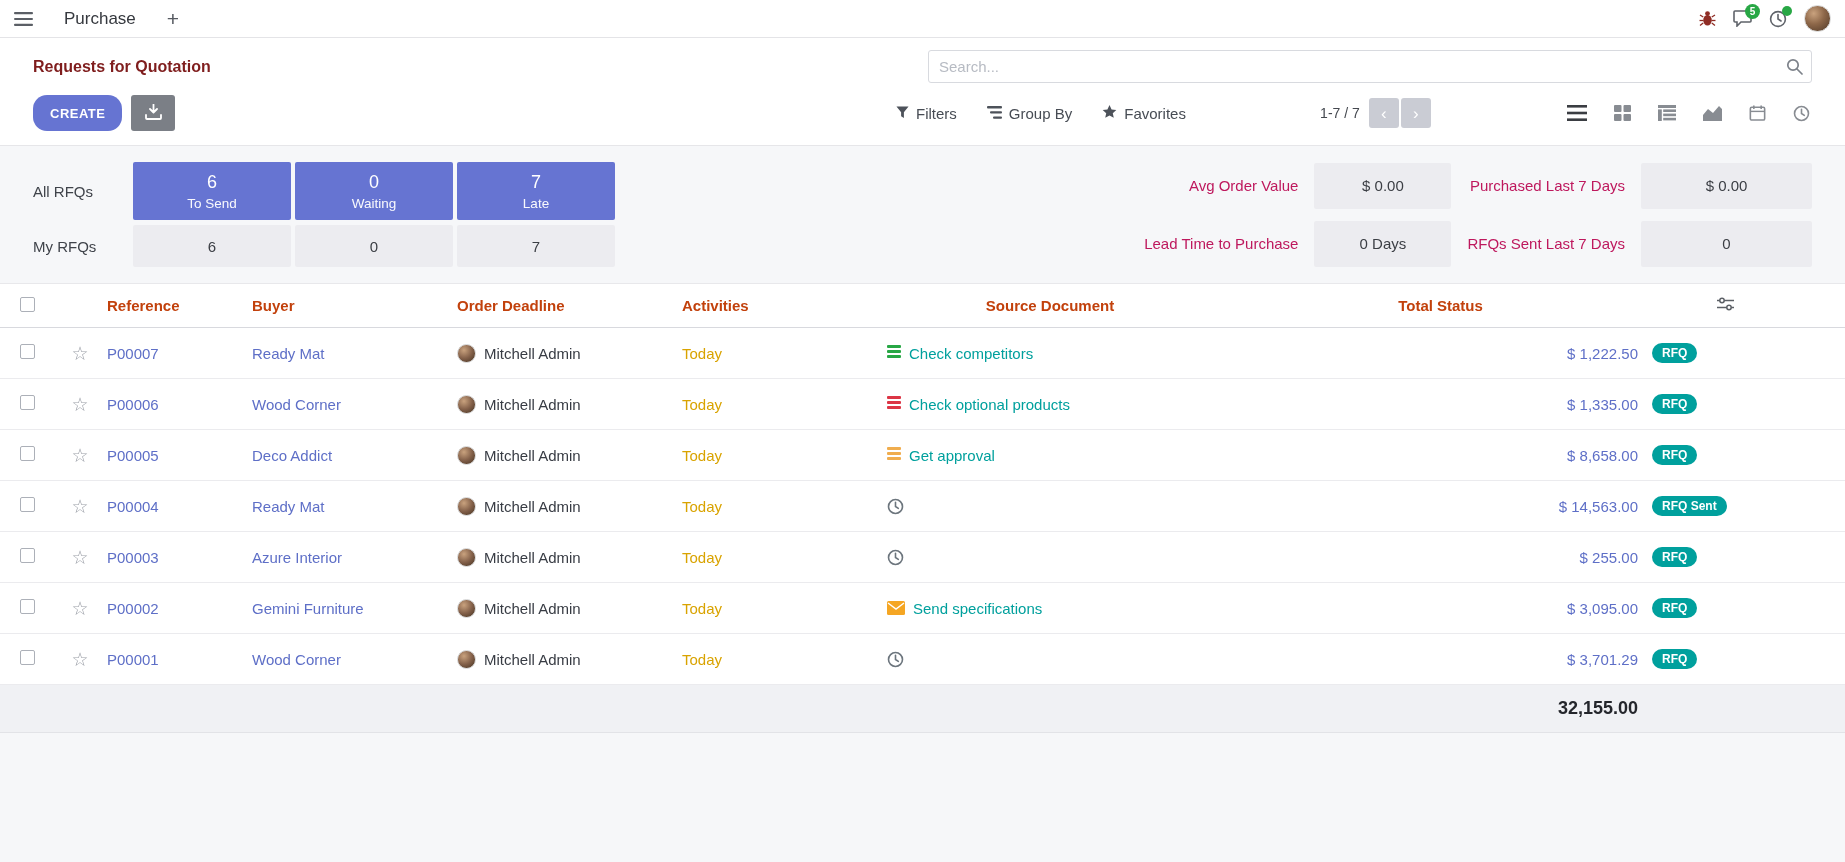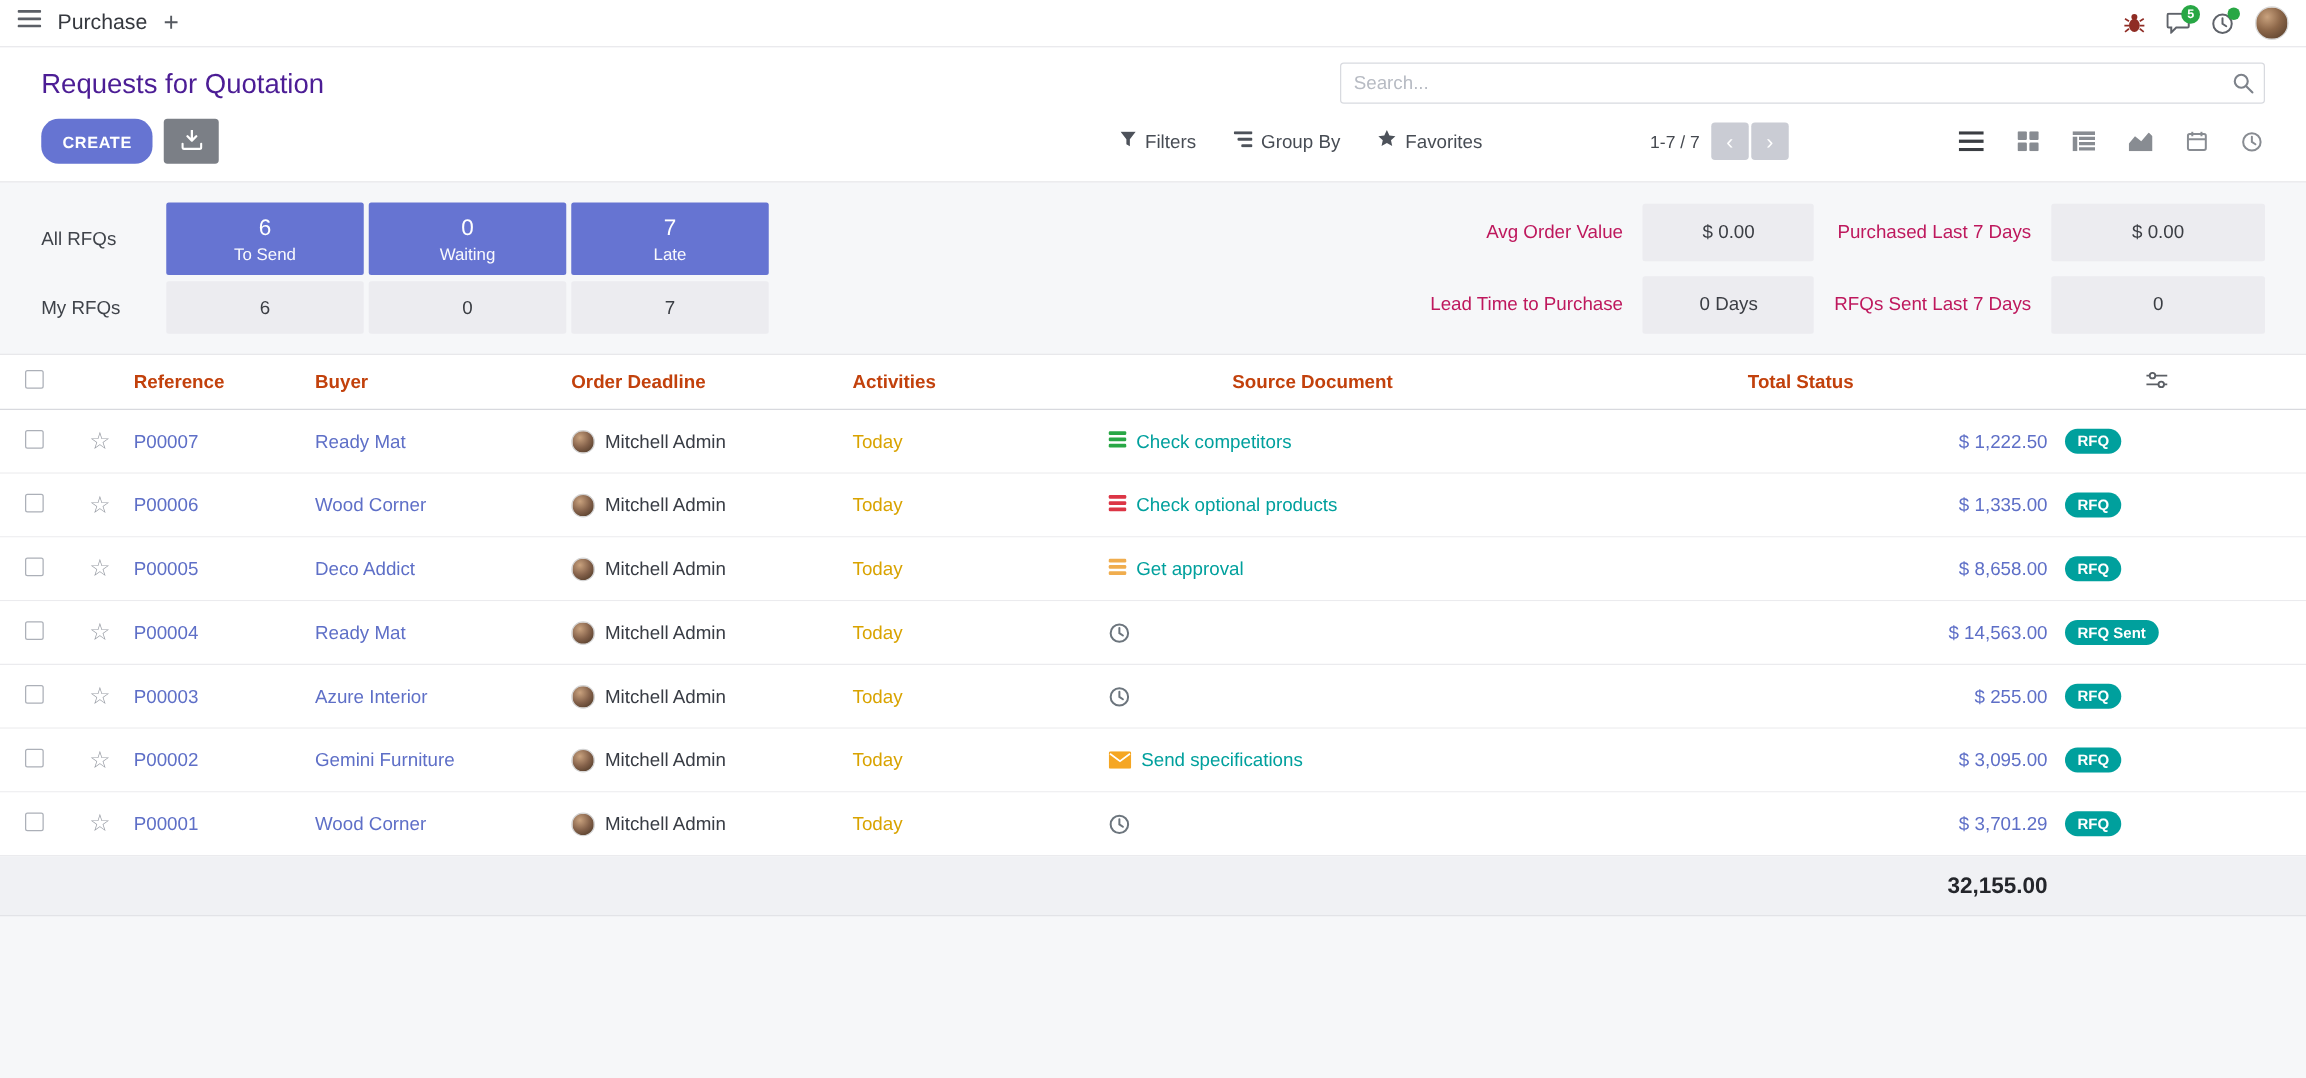--- a/index.html
+++ b/index.html
@@ -2,35 +2,35 @@
 <html style="--primary: #6674d2; --link: #5e6fc7; --teal: #00a09d; --warning: #d9a300; --badge-green: #28a745;"><head>
 <meta charset="utf-8">
 <style>
   *{box-sizing:border-box;margin:0;padding:0}
   html,body{width:1845px;height:862px;overflow:hidden}
   body{font-family:"Liberation Sans",sans-serif;background:#f6f7f9;color:#212529;font-size:15px}
   button{font-family:inherit;cursor:pointer}
 
   
   .navbar{height:38px;background:#fff;border-bottom:1px solid #e4e4e7;display:flex;align-items:center;justify-content:space-between;padding:0 14px}
-  .nav-left{display:flex;gap:13px}
+  .nav-left{display:flex;align-items:center;gap:31px}
   .hamburger{display:inline-flex;cursor:pointer}
   .app-name{font-size:17px;font-weight:500;color:#35383e;cursor:pointer}
   .nav-plus{font-size:21px;color:#565a61;line-height:1;cursor:pointer;font-weight:300}
   .nav-right{display:flex;align-items:center;gap:17px}
   .nav-icon{position:relative;display:inline-flex;cursor:pointer}
   .nav-badge{position:absolute;top:-6px;right:-8px;background:var(--badge-green,#28a745);color:#fff;font-size:10px;font-weight:700;min-width:15px;height:15px;border-radius:8px;display:flex;align-items:center;justify-content:center;padding:0 3px}
   .nav-dot{position:absolute;top:-4px;right:-5px;width:10px;height:10px;border-radius:50%;background:var(--badge-green,#28a745)}
   .avatar{width:27px;height:27px;border-radius:50%;background:radial-gradient(circle at 35% 30%,#c9a27e 0%,#8d6749 45%,#4e3827 100%);border:1px solid #d8d8d8;cursor:pointer}
 
   
   .control{background:#fff;border-bottom:1px solid #e6e6e9;padding:12px 33px 14px}
   .cp-row1{display:flex;align-items:center;justify-content:space-between}
-  .page-title{font-size:22px;font-weight:400;color:#4c1d95}
-  .search{position:relative;width:740px}
+  .page-title{font-size:16px;font-weight:700;color:#7f1d1d}
+  .search{position:relative;width:884px}
   .search input{width:100%;height:33px;border:1px solid #d8dadf;border-radius:3px;background:#fff;padding:0 36px 0 10px;font-size:15px;color:#333;outline:none;font-family:inherit}
   .search input::placeholder{color:#b7bbc3}
   .search .search-ic{position:absolute;right:9px;top:8px;cursor:pointer}
   .cp-row2{display:flex;align-items:center;margin-top:12px}
   .cp-left{display:flex;gap:9px}
   .btn-create{background:var(--primary,#6674d2);color:#fff;border:none;height:36px;padding:0 17px;font-size:13px;font-weight:700;letter-spacing:.5px;border-radius:14px}
   .btn-export{background:#7b7f86;border:none;height:36px;width:44px;border-radius:3px;display:inline-flex;align-items:center;justify-content:center}
   .cp-right-zone{margin-left:auto;width:916px;display:flex;align-items:center;justify-content:space-between}
   .cp-tools{display:flex;gap:30px}
   .cp-tool{display:inline-flex;align-items:center;gap:7px;background:none;border:none;font-size:15px;color:#474c54}

